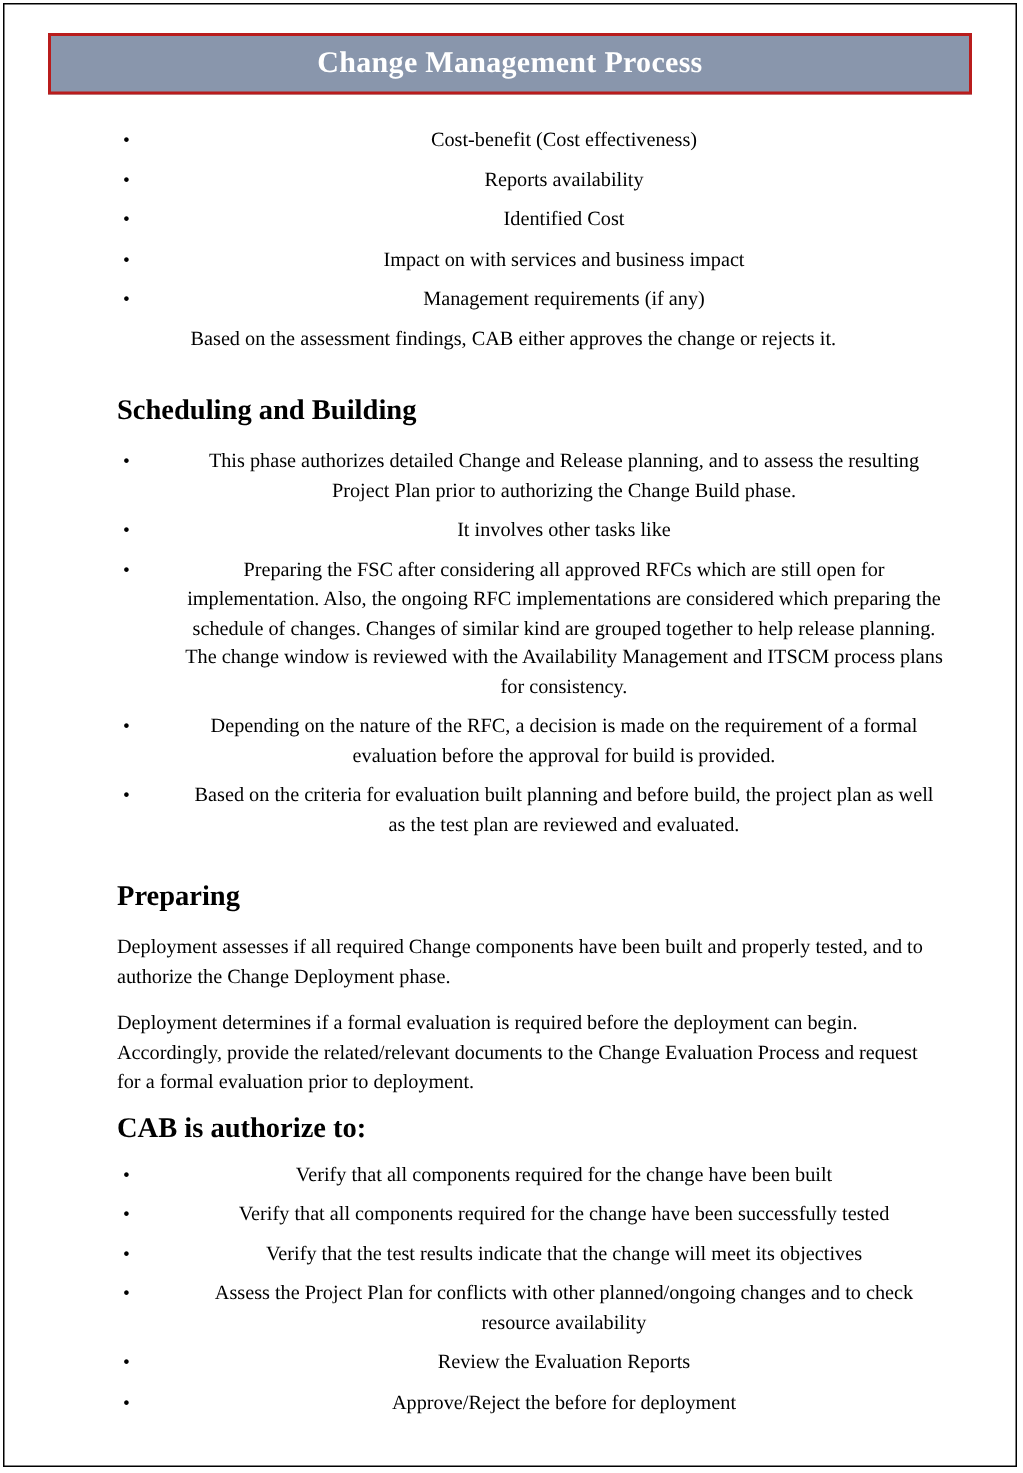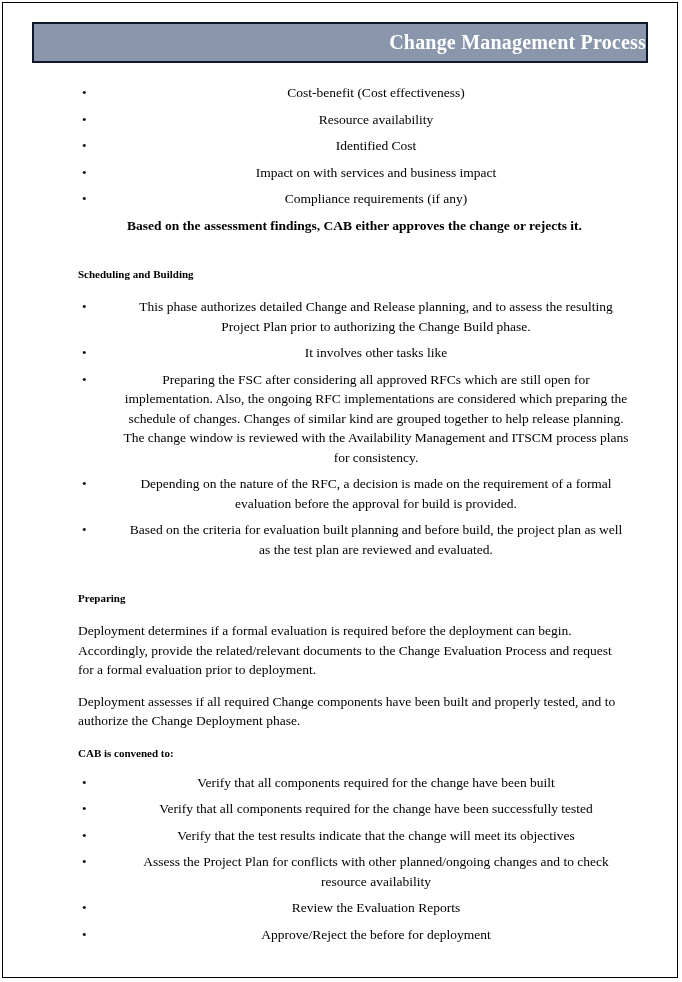--- a/index.html
+++ b/index.html
@@ -14,24 +14,24 @@
     margin: 2px;
     border: 1px solid #000000;
     background: #ffffff;
     box-sizing: border-box;
     overflow: hidden;
   }
   .banner {
     margin: 19px 29px 20px 29px;
     height: 37px;
     background: #8996AC;
-    border: 2px solid #0f172a;
+    border: 2px solid #b91c1c;
     display: flex;
     align-items: center;
-    justify-content: flex-end;
+    justify-content: center;
   }
   .banner .title-text {
     color: #ffffff;
     font-size: 20px;
     font-weight: bold;
     letter-spacing: 0.2px;
   }
   .content {
     padding: 0 48px 0 75px;
     color: #000000;
@@ -57,24 +57,23 @@
   .btext {
     flex: 1;
     text-align: center;
   }
   p.body-para {
     margin: 0 0 12px 0;
   }
   p.indented-note {
     margin: 0 0 7px 0;
     padding-left: 49px;
-    font-weight: bold;
   }
   h2.section-heading {
-    font-size: 11px;
+    font-size: 19px;
     line-height: 20px;
     font-weight: bold;
     margin: 29px 0 13px 0;
   }
   h2.tight-heading {
     margin: 3px 0 10px 0;
   }
   p.closing-para {
     margin: 31px 0 0 0;
   }
@@ -90,33 +89,33 @@
 
   <div class="content">
 
     <ul class="bullets">
       <li class="bullet-item">
         <span class="marker">•</span>
         <span class="btext">Cost-benefit (Cost effectiveness)</span>
       </li>
       <li class="bullet-item">
         <span class="marker">•</span>
-        <span class="btext">Resource availability</span>
+        <span class="btext">Reports availability</span>
       </li>
       <li class="bullet-item">
         <span class="marker">•</span>
         <span class="btext">Identified Cost</span>
       </li>
       <li class="bullet-item">
         <span class="marker">•</span>
         <span class="btext">Impact on with services and business impact</span>
       </li>
       <li class="bullet-item">
         <span class="marker">•</span>
-        <span class="btext">Compliance requirements (if any)</span>
+        <span class="btext">Management requirements (if any)</span>
       </li>
     </ul>
 
     <p class="indented-note">Based on the assessment findings, CAB either approves the change or rejects it.</p>
 
     <h2 class="section-heading">Scheduling and Building</h2>
 
     <ul class="bullets">
       <li class="bullet-item">
         <span class="marker">•</span>
@@ -135,24 +134,24 @@
         <span class="btext">Depending on the nature of the RFC, a decision is made on the requirement of a formal evaluation before the approval for build is provided.</span>
       </li>
       <li class="bullet-item">
         <span class="marker">•</span>
         <span class="btext">Based on the criteria for evaluation built planning and before build, the project plan as well as the test plan are reviewed and evaluated.</span>
       </li>
     </ul>
 
     <h2 class="section-heading">Preparing</h2>
 
+    <p class="body-para">Deployment assesses if all required Change components have been built and properly tested, and to authorize the Change Deployment phase.</p>
     <p class="body-para">Deployment determines if a formal evaluation is required before the deployment can begin. Accordingly, provide the related/relevant documents to the Change Evaluation Process and request for a formal evaluation prior to deployment.</p>
-    <p class="body-para">Deployment assesses if all required Change components have been built and properly tested, and to authorize the Change Deployment phase.</p>
 
-    <h2 class="section-heading tight-heading">CAB is convened to:</h2>
+    <h2 class="section-heading tight-heading">CAB is authorize to:</h2>
 
     <ul class="bullets">
       <li class="bullet-item">
         <span class="marker">•</span>
         <span class="btext">Verify that all components required for the change have been built</span>
       </li>
       <li class="bullet-item">
         <span class="marker">•</span>
         <span class="btext">Verify that all components required for the change have been successfully tested</span>
       </li>

